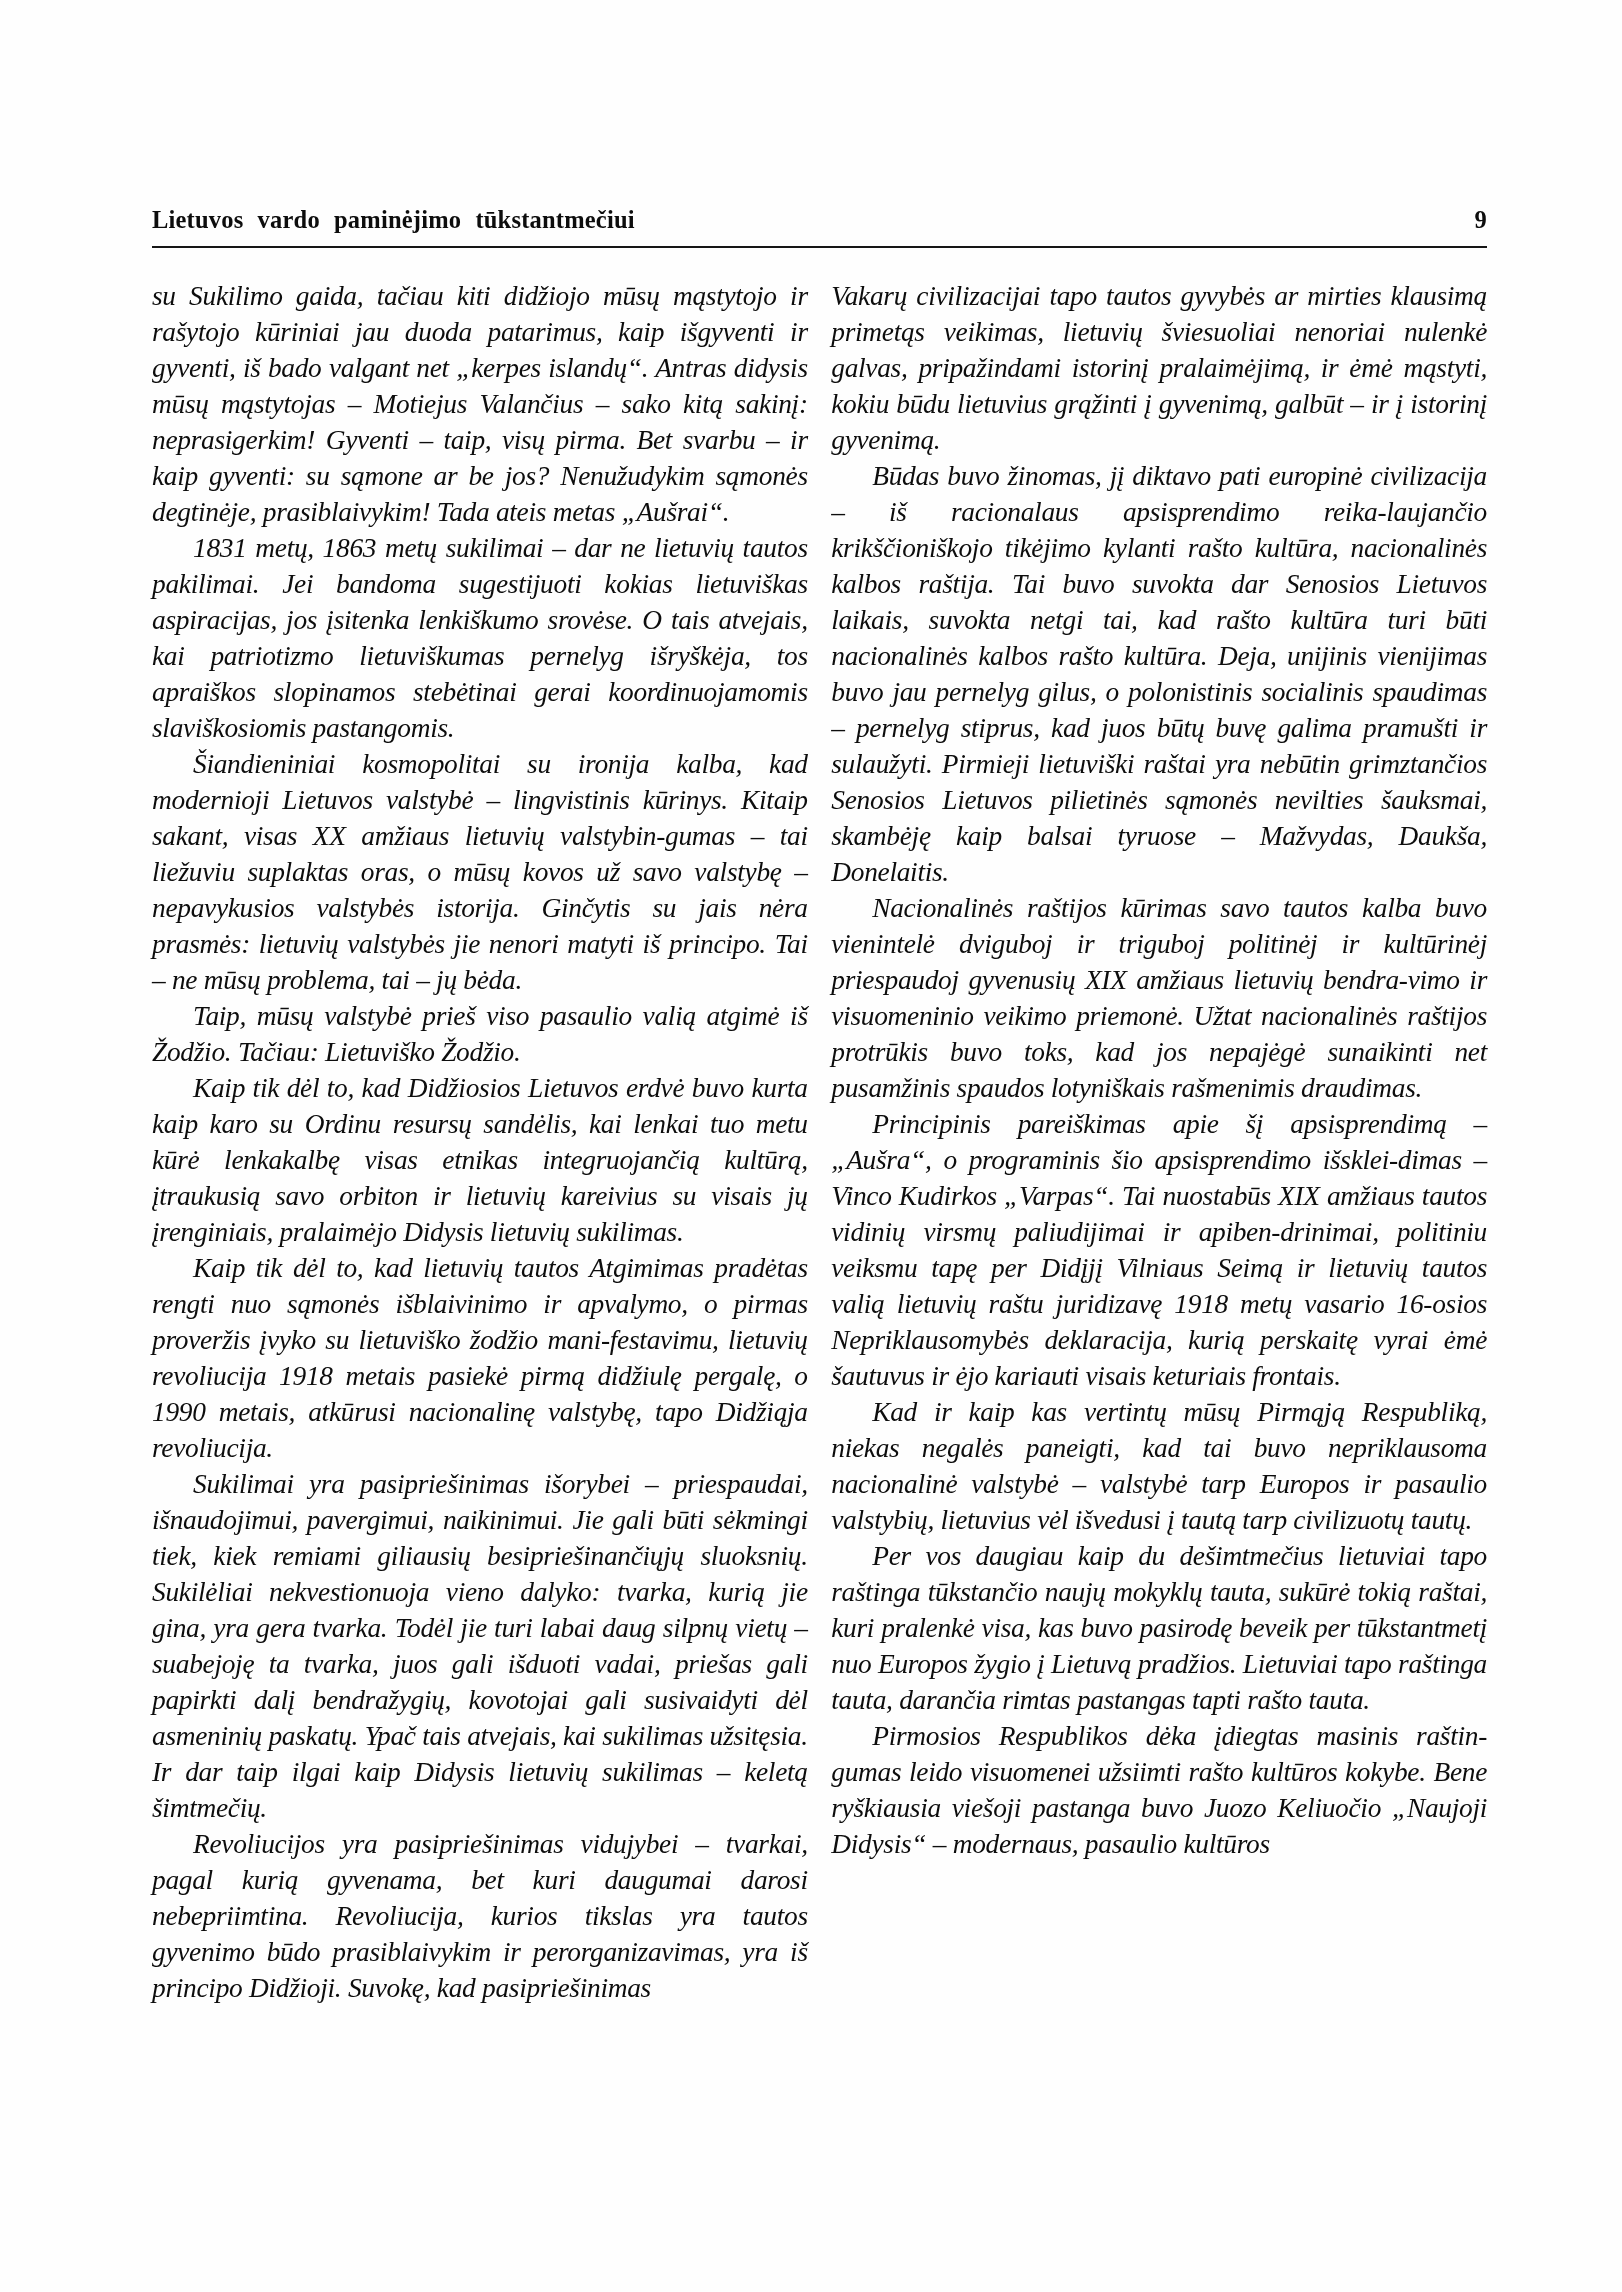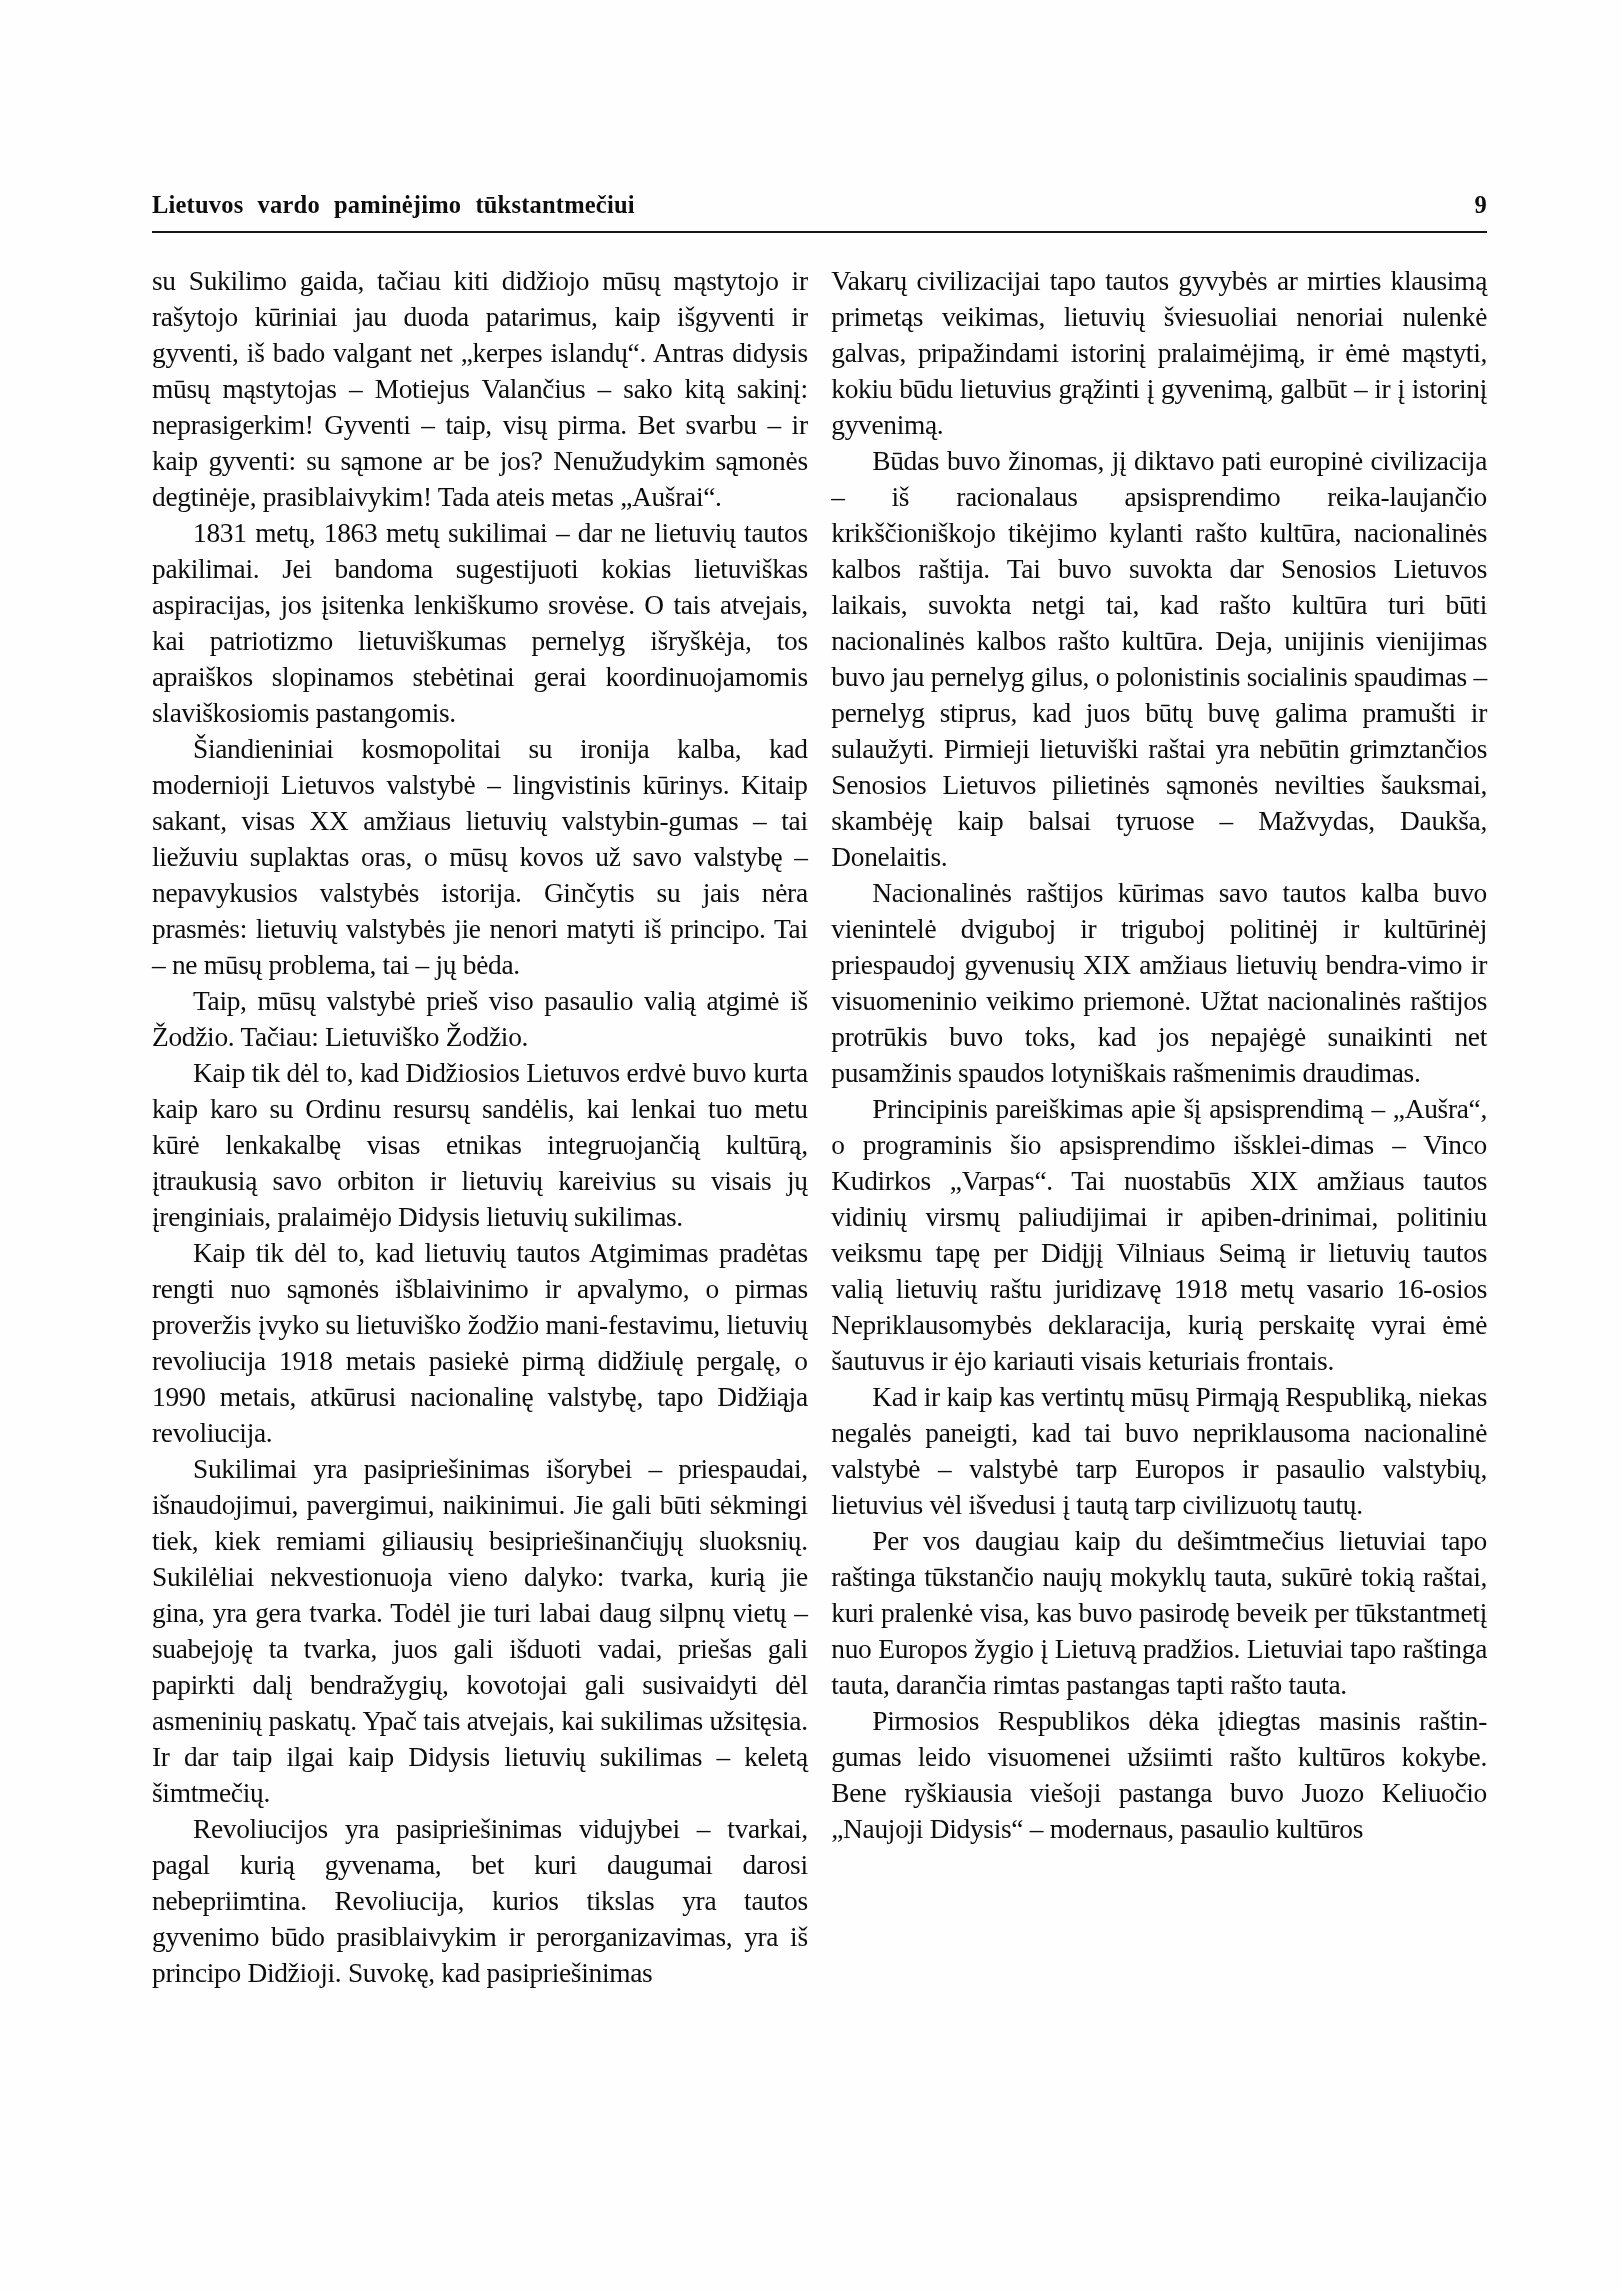--- a/index.html
+++ b/index.html
@@ -13,21 +13,21 @@
     height: 2293px;
     background: #fefefe;
     color: #0d0d0d;
     font-family: "Liberation Serif", serif;
     overflow: hidden;
     box-sizing: border-box;
   }
   .page-inner {
     position: absolute;
     left: 152px;
-    top: 191px;
+    top: 206px;
     width: 1335px;
   }
   .running-header {
     display: flex;
     justify-content: space-between;
     align-items: baseline;
     font-weight: bold;
     font-size: 24.5px;
     letter-spacing: 0.2px;
     padding-bottom: 11.8px;
@@ -40,20 +40,21 @@
     font-size: 24.5px;
   }
   .columns {
     display: flex;
     gap: 23.5px;
     margin-top: 30px;
   }
   .col {
     width: 656px;
     text-align: justify;
+    font-style: italic;
   }
   .para {
     margin: 0;
     font-size: 27.4px;
     line-height: 36px;
     letter-spacing: -0.3px;
     text-indent: 41px;
     text-align: justify;
   }
   .para.no-indent {

